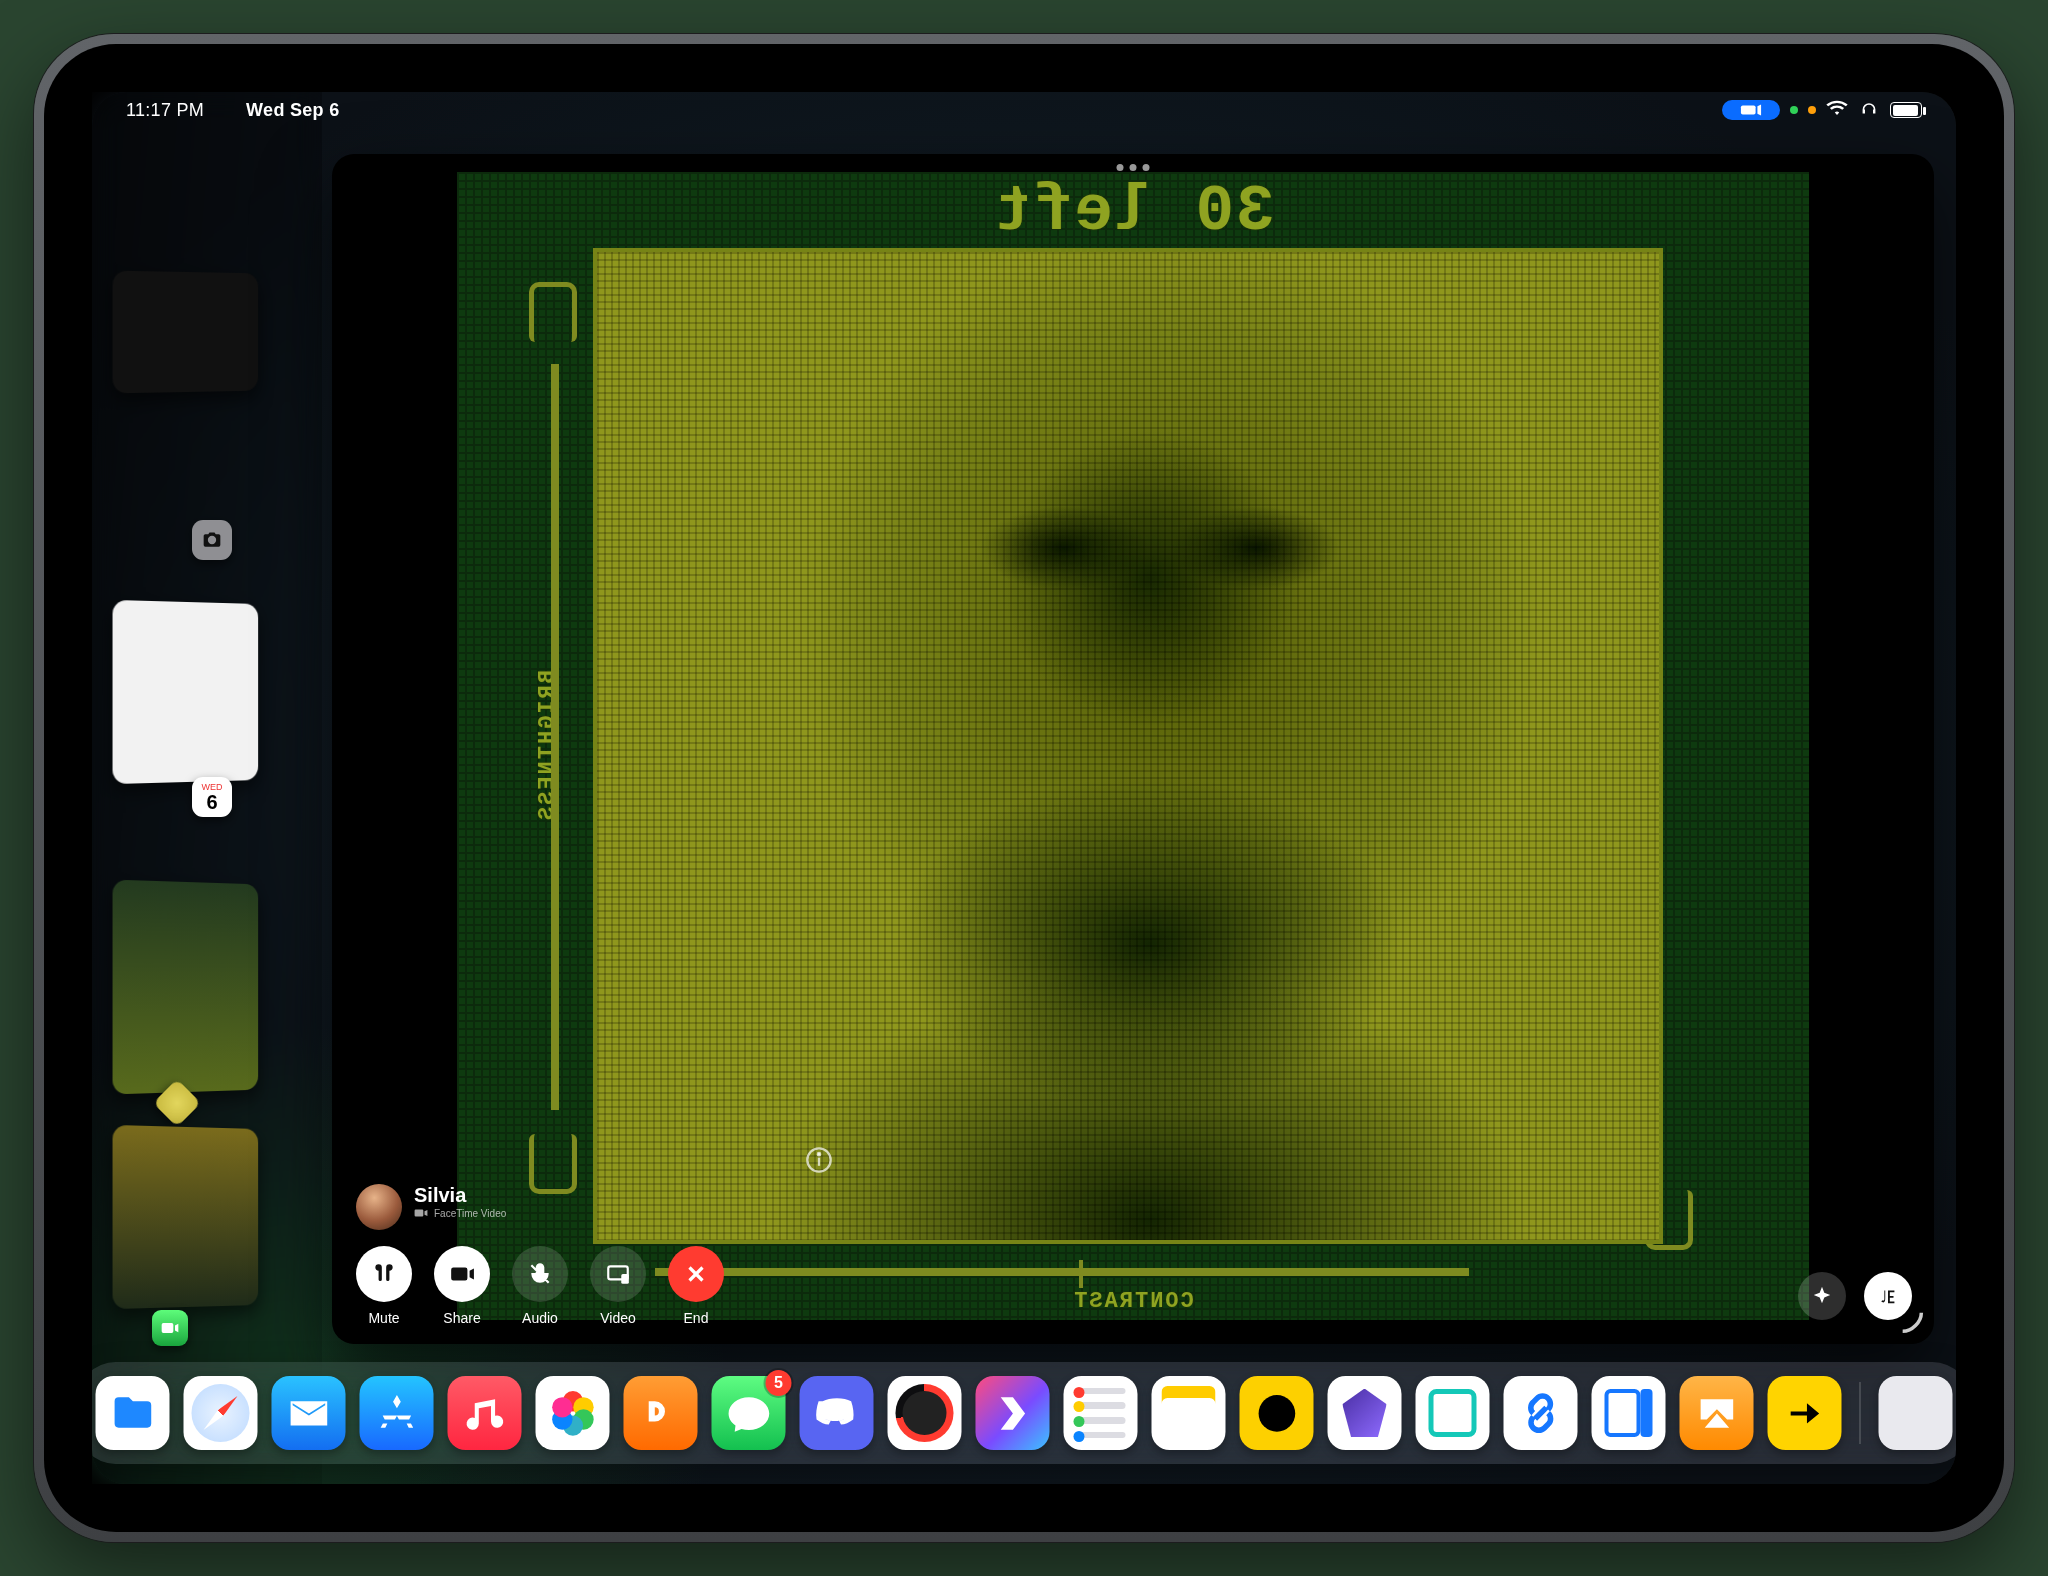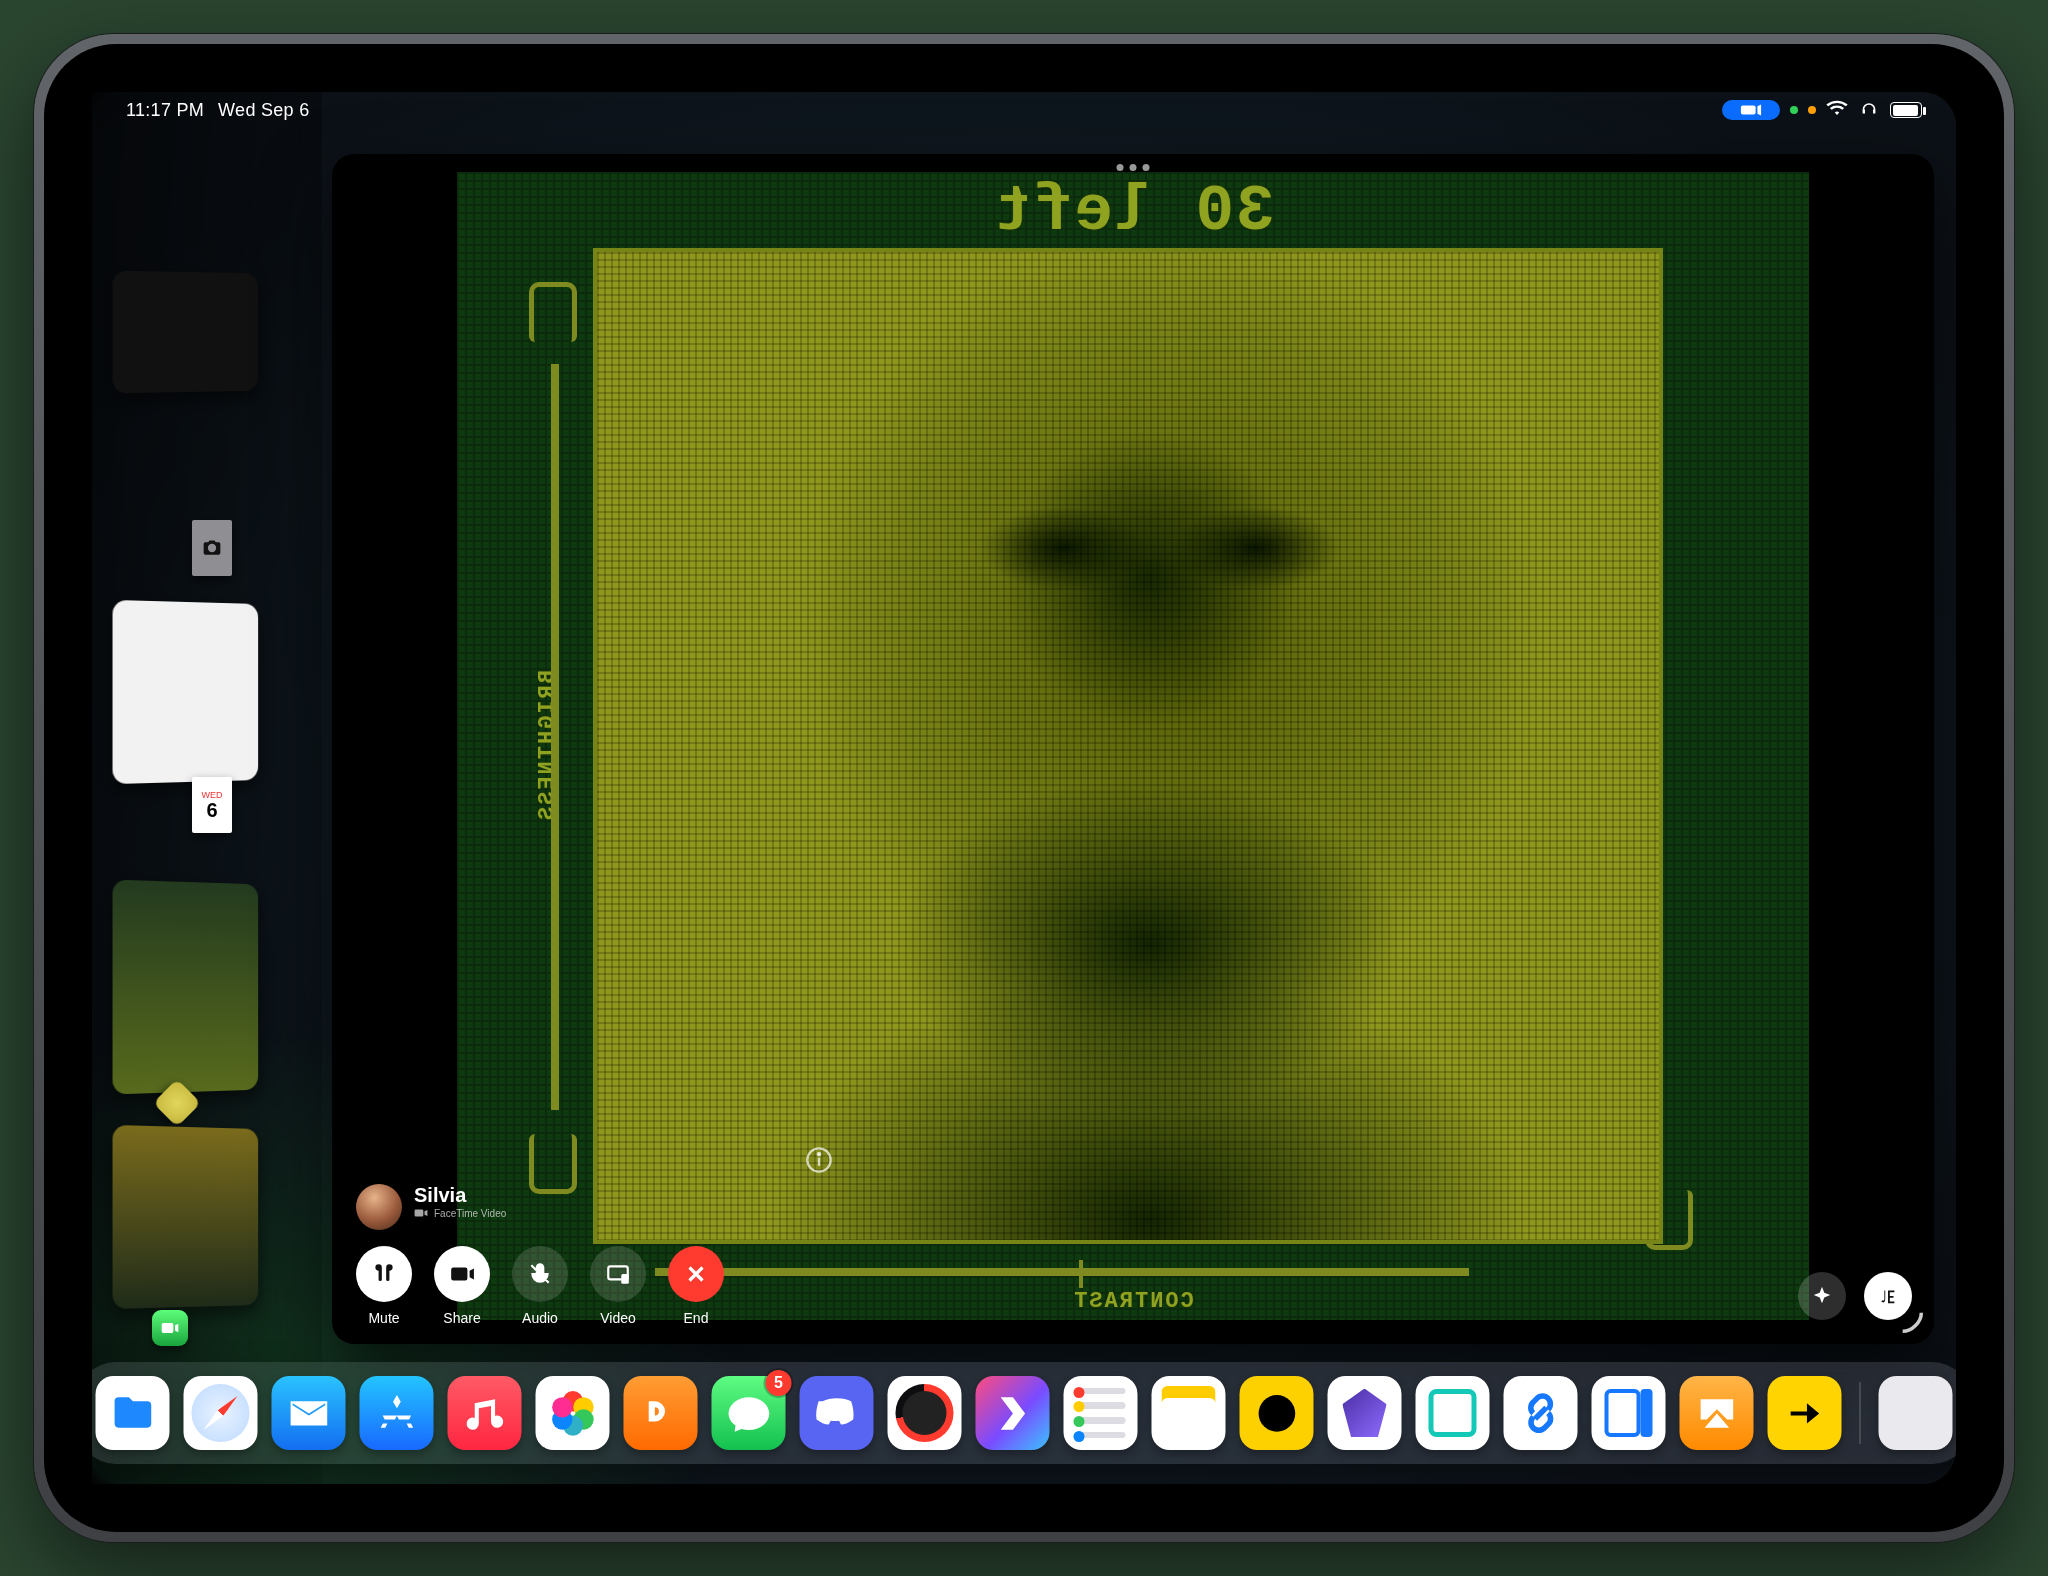--- a/index.html
+++ b/index.html
@@ -44,37 +44,37 @@
   .left-rail {
     position:absolute; left:0; top:0; bottom:0; width:230px;
     background: linear-gradient(95deg, rgba(0,0,0,.55), rgba(0,0,0,.1));
     backdrop-filter: blur(14px);
   }
   .rail-thumb { position:absolute; left:20px; width:150px; height:120px; border-radius:14px; background:#17181b; box-shadow:0 8px 18px rgba(0,0,0,.5); transform: perspective(800px) rotateY(14deg); }
   .rail-thumb.t1 { top:180px; background:#111; }
   .rail-thumb.t2 { top:510px; height:180px; background:#f2f2f2; }
   .rail-thumb.t3 { top:790px; height:210px; background:linear-gradient(#233a1f,#586a1c); }
   .rail-thumb.t4 { top:1035px; height:180px; background:linear-gradient(#7a6b1c,#1f2b19); }
-  .rail-icon { position:absolute; width:40px; height:56px; border-radius:2px; left:100px; box-shadow:0 4px 10px rgba(0,0,0,.5); }
+  .rail-icon { position:absolute; width:40px; height:40px; border-radius:11px; left:100px; box-shadow:0 4px 10px rgba(0,0,0,.5); }
   .rail-icon.camera { top:428px; background:#8f8f93; display:flex; align-items:center; justify-content:center; color:#111; }
   .rail-icon.cal    { top:685px; background:#fff; display:flex; flex-direction:column; align-items:center; justify-content:center; font-size:9px; color:#e33; }
   .rail-icon.cal .day { font-size:20px; color:#000; font-weight:600; line-height:1; }
   .rail-icon.pen    { top:994px; width:34px; height:34px; left:68px; background:radial-gradient(#e2d65d,#c5b63b); border-radius:8px; transform:rotate(45deg);}
   .rail-icon.ft     { top:1218px; left:60px; width:36px; height:36px; background:linear-gradient(#5dfc7a,#1aa63e); border-radius:9px; display:flex;align-items:center;justify-content:center;color:#fff;}
   .rail-icon svg { width:20px; height:20px; }
 
   
   .statusbar {
     position:absolute; top:0; left:0; right:0; height:36px;
     display:flex; align-items:center; justify-content:space-between;
     padding:0 34px; color:#fff; font-size:18px; font-weight:500; letter-spacing:.3px;
     z-index:50;
   }
   .status-left { display:flex; gap:14px; align-items:center;}
-  .status-date { font-weight:400; }
+  .status-date { font-weight:700;margin-left:28px; }
   .status-right { display:flex; align-items:center; gap:10px; }
   .pill-blue { background:#0a6cff; border-radius:18px; padding:3px 18px; display:flex; align-items:center; }
   .pill-blue svg { width:22px; height:14px; fill:#fff;}
   .dot-green, .dot-orange { width:8px; height:8px; border-radius:50%; }
   .dot-green{background:#30d158;} .dot-orange{background:#ff9f0a;}
   .wifi svg, .hp svg { width:22px; height:16px; fill:#fff;}
   .battery { width:32px; height:16px; border:1.5px solid #fff; border-radius:4px; position:relative; }
   .battery:after { content:""; position:absolute; right:-5px; top:4px; width:3px; height:8px; background:#fff; border-radius:1px;}
   .battery .lvl { position:absolute; left:1.5px; top:1.5px; bottom:1.5px; width:85%; background:#fff; border-radius:2px;}
 

